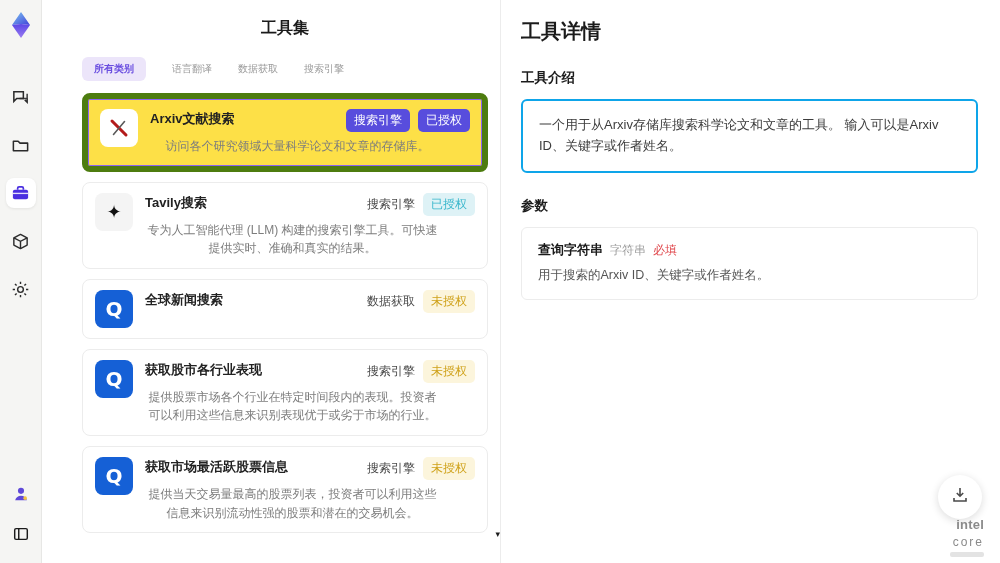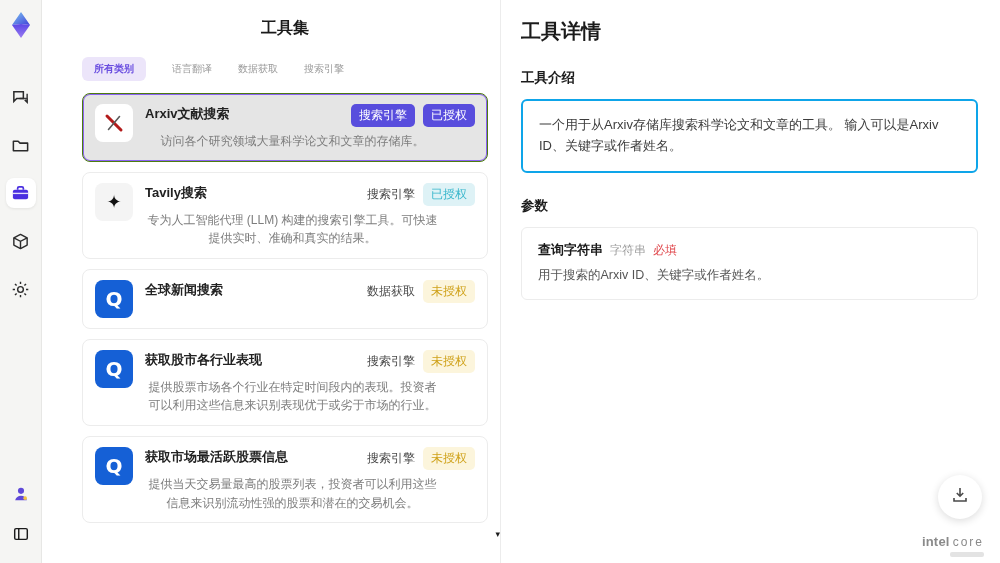--- a/index.html
+++ b/index.html
@@ -24,21 +24,21 @@
   .list-panel { position:absolute; left:58px; top:0; width:458px; height:563px; background:#fff;text-align:center; }
   .list-inner { padding:18px 28px 0 24px; }
   .page-title { font-size:16px; font-weight:bold; color:#1b1b1b; }
   .tabs { display:flex; align-items:center; gap:26px; margin-top:18px; }
   .tab { font-size:10px; color:#9b9b9b; cursor:pointer; padding:5px 0; white-space:nowrap; }
   .tab.active { background:#ece5fa; color:#6a4ee0; padding:5px 12px; border-radius:6px; font-weight:bold; }
 
   .cards { margin-top:12px; display:flex; flex-direction:column; gap:10px; }
   .card { position:relative; background:#fff; border:1px solid #ececec; border-radius:8px;
     padding:10px 12px; display:flex; gap:12px; cursor:pointer; }
-  .card.selected { background:#e5e5e5; border:1px solid #4d7c0f; box-shadow:0 0 0 1px #8a63f2 inset; }
+  .card.selected { background:#fde047; border:6px solid #4d7c0f; box-shadow:0 0 0 1px #8a63f2 inset; }
   .tool-icon { flex:0 0 38px; width:38px; height:38px; border-radius:8px; background:#f4f4f4;
     display:flex; align-items:center; justify-content:center; overflow:hidden; }
   .card.selected .tool-icon { background:#fff; }
   .tool-icon.blue { background:#1560d6; }
   .tool-icon .q-glyph { color:#fff; font-weight:bold; font-size:20px;
     font-family:"DejaVu Sans",sans-serif; line-height:1; }
   .tool-body { flex:1; min-width:0; }
   .tool-head { display:flex; align-items:flex-start; }
   .tool-name { font-size:13px; font-weight:bold; color:#222; padding-top:1px; }
   .tool-tags { margin-left:auto; display:flex; gap:8px; align-items:center; }
@@ -69,21 +69,21 @@
   .param-name { font-size:13px; font-weight:bold; color:#1b1b1b; }
   .param-type { font-size:12px; color:#9b9b9b; }
   .param-req { font-size:12px; color:#e0484d;text-align:right; }
   .param-desc { margin-top:8px; font-size:12.5px; color:#555; }
 
   
   .fab { position:absolute; right:18px; bottom:44px; width:44px; height:44px; border-radius:50%;
     background:#fff; box-shadow:0 2px 8px rgba(0,0,0,.14); display:flex; align-items:center;
     justify-content:center; cursor:pointer; }
   .intel { position:absolute; right:16px; bottom:14px; color:#8a8a8a; display:flex;
-    align-items:flex-end; gap:3px; }
+    align-items:flex-end; gap:3px;flex-direction:column; }
   .intel .i1 { font-weight:bold; font-size:13px; letter-spacing:.2px; }
   .intel .i2 { font-size:12px; letter-spacing:2px; }
   .intel-sub { position:absolute; right:16px; bottom:6px; width:34px; height:5px;
     background:#e3e3e3; border-radius:2px; }
 </style>
 </head>
 <body>
 
 <div class="app">
 

